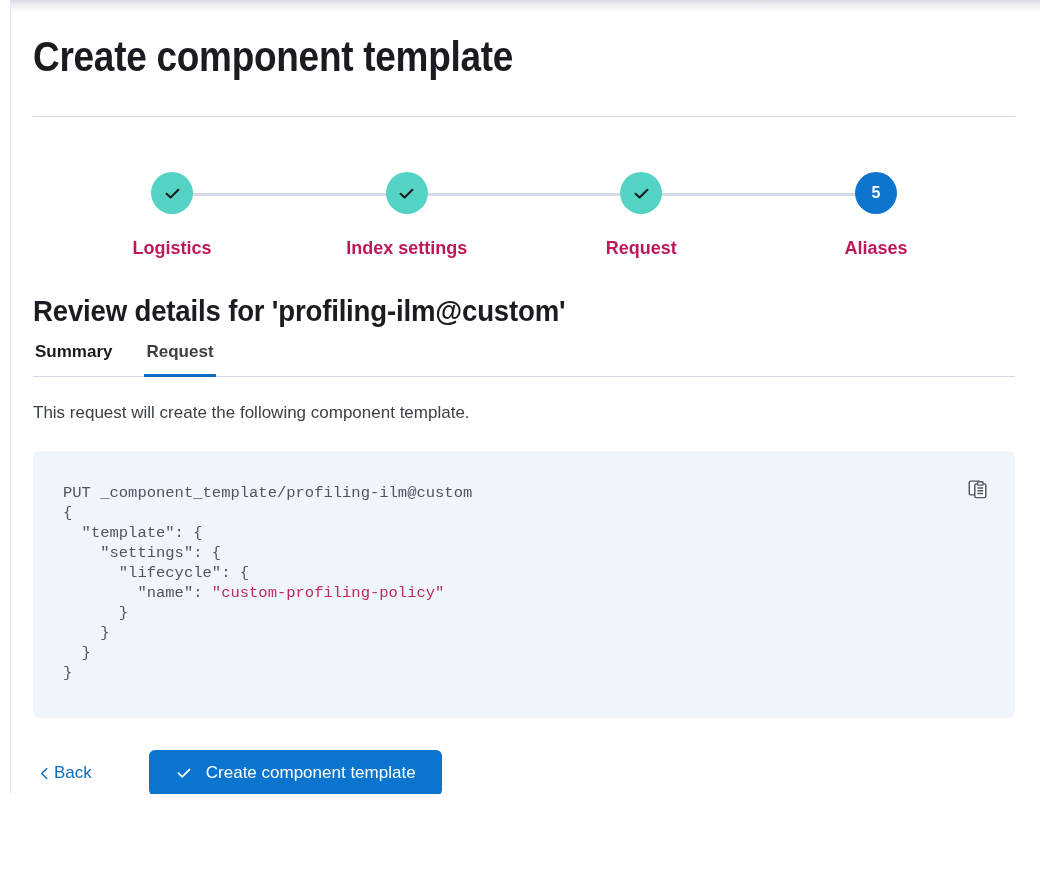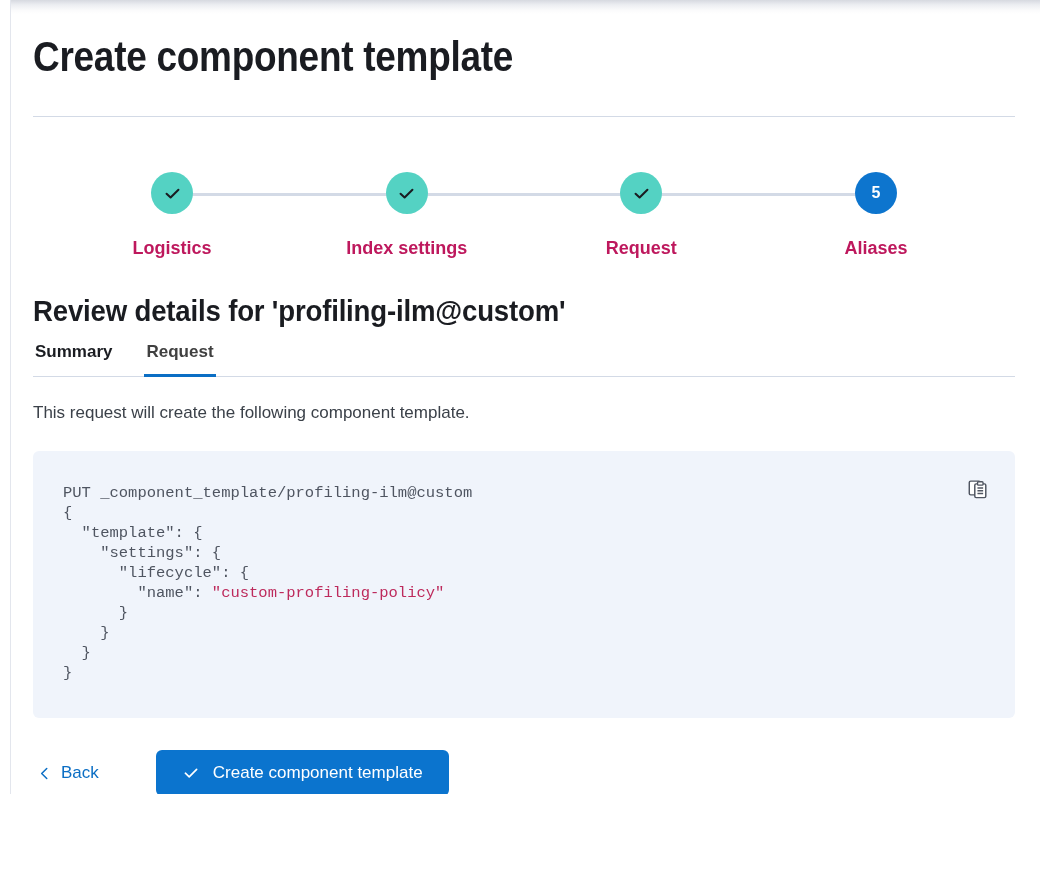--- a/index.html
+++ b/index.html
@@ -191,21 +191,21 @@
 
   
   .footer {
     margin-top: 32px;
     display: flex;
     align-items: center;
   }
   .back-link {
     display: flex;
     align-items: center;
-    gap: 9px;
+    gap: 2px;
     color: #0b6ec4;
     font-size: 17px;
     font-weight: 400;
     cursor: pointer;
     padding: 6px 4px;
   }
   .primary-btn {
     margin-left: 53px;
     display: flex;
     align-items: center;

